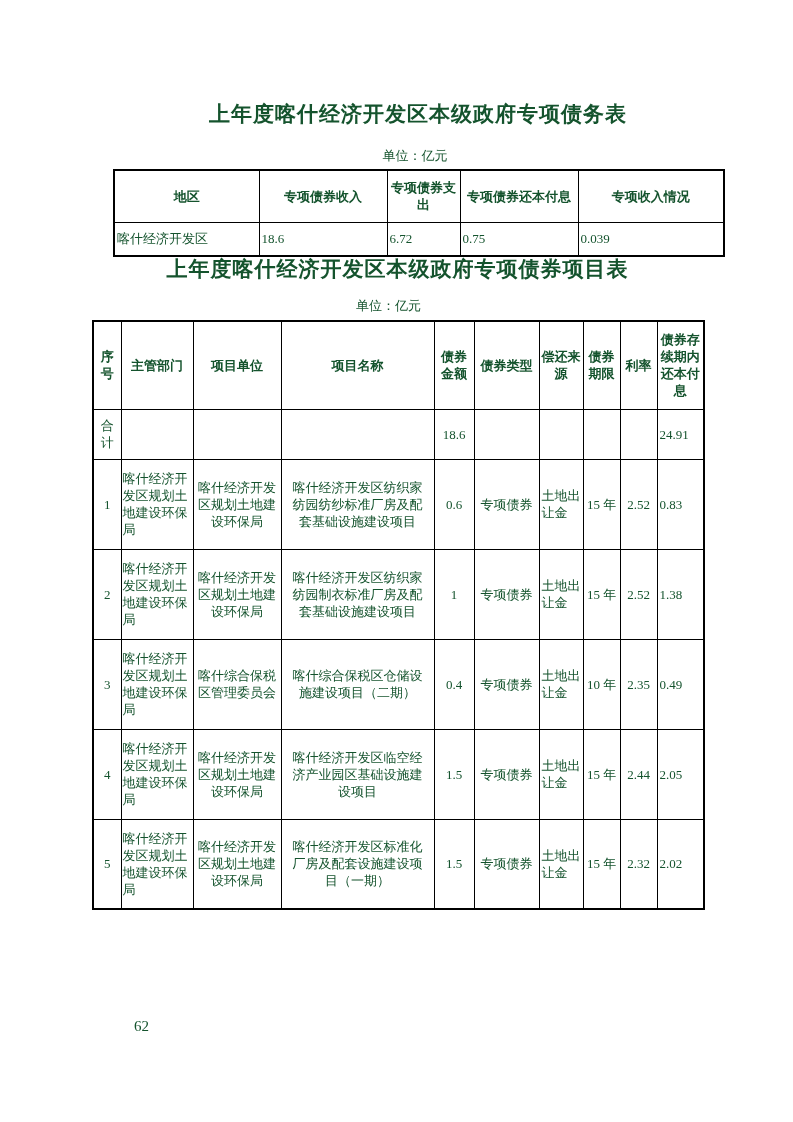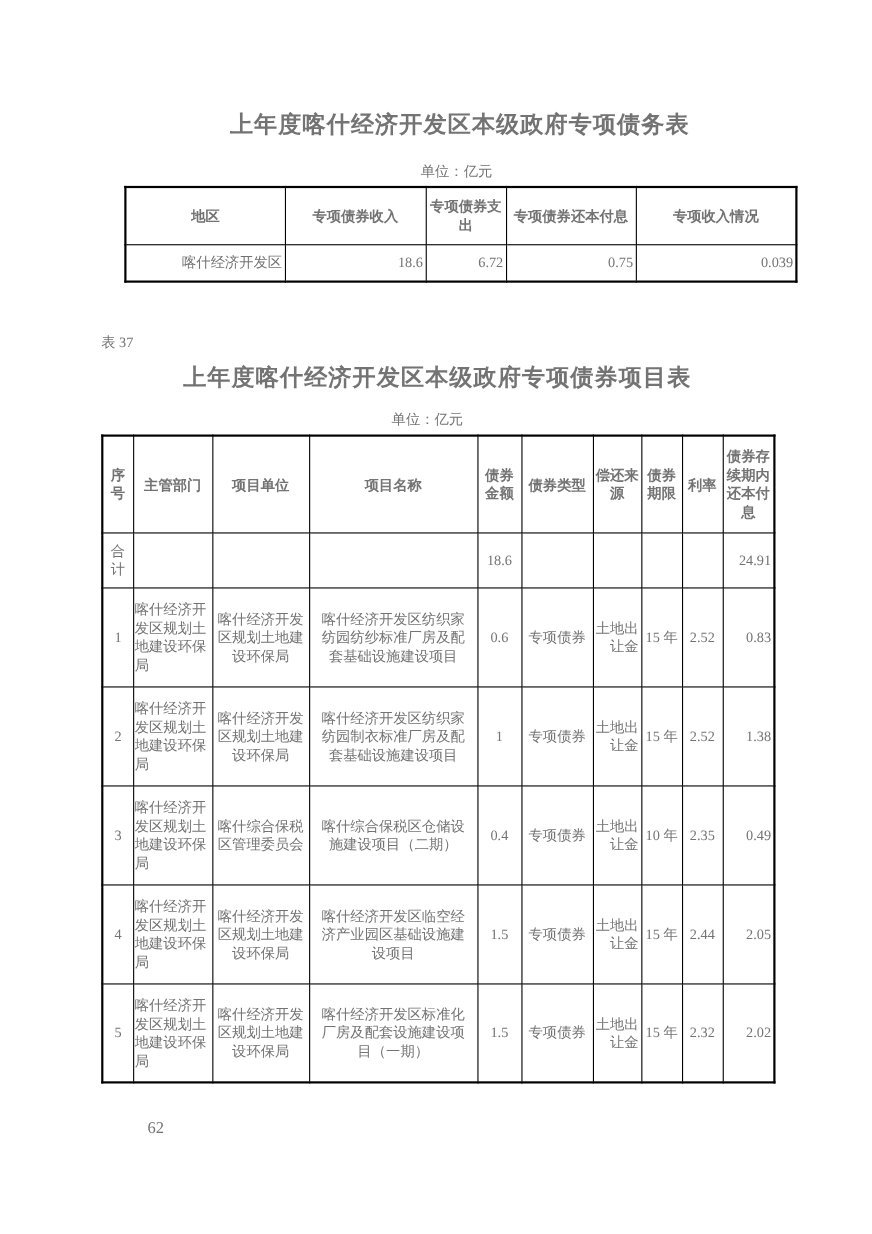--- a/index.html
+++ b/index.html
@@ -3,21 +3,21 @@
 <meta charset="utf-8">
 <style>
   * { margin: 0; padding: 0; box-sizing: border-box; }
   html, body { background: #ffffff; }
   .page {
     position: relative;
     width: 793px;
     height: 1122px;
     margin: 0 auto;
     background: #ffffff;
-    color: #737373;
+    color: #14532d;
     font-family: "Liberation Serif", "DejaVu Serif", serif;
     overflow: hidden;
   }
   .section1 { margin-left: 113px; width: 610px; padding-top: 102px; }
   .section2 { margin-left: 92px;  width: 611px; }
   .doc-title {
     text-align: center;
     font-family: "Liberation Sans", "DejaVu Sans", sans-serif;
     font-weight: bold;
     font-size: 21px;
@@ -50,21 +50,21 @@
     word-break: break-all;
     overflow: hidden;
   }
   th {
     font-family: "Liberation Sans", "DejaVu Sans", sans-serif;
     font-weight: bold;
     text-align: center;
     word-break: break-all;
   }
   td { text-align: center; }
-  td.al { text-align: right; font-family: Liberation Serif, serif; }
+  td.al { text-align: left; font-family: Liberation Serif, serif; }
   td.dept { text-align: left; padding: 1px 1px; }
   .t1-head tr { height: 52px; }
   .t1-body tr { height: 34px; }
   .t2-head tr { height: 88px; }
   .t2-total { height: 50px; }
   .t2-row { height: 90px; }
   .page-number {
     position: absolute;
     left: 134px;
     top: 1018px;
@@ -103,21 +103,20 @@
           <td class="al">18.6</td>
           <td class="al">6.72</td>
           <td class="al">0.75</td>
           <td class="al">0.039</td>
         </tr>
       </tbody>
     </table>
   </div>
 
   <div class="section2">
-    <div class="table-label">表 37</div>
     <div class="doc-title">上年度喀什经济开发区本级政府专项债券项目表</div>
     <div class="unit-note">单位：亿元</div>
 
     <table>
       <colgroup>
         <col style="width:28px">
           <col style="width:72px">
           <col style="width:88px">
           <col style="width:153px">
         <col style="width:40px">

